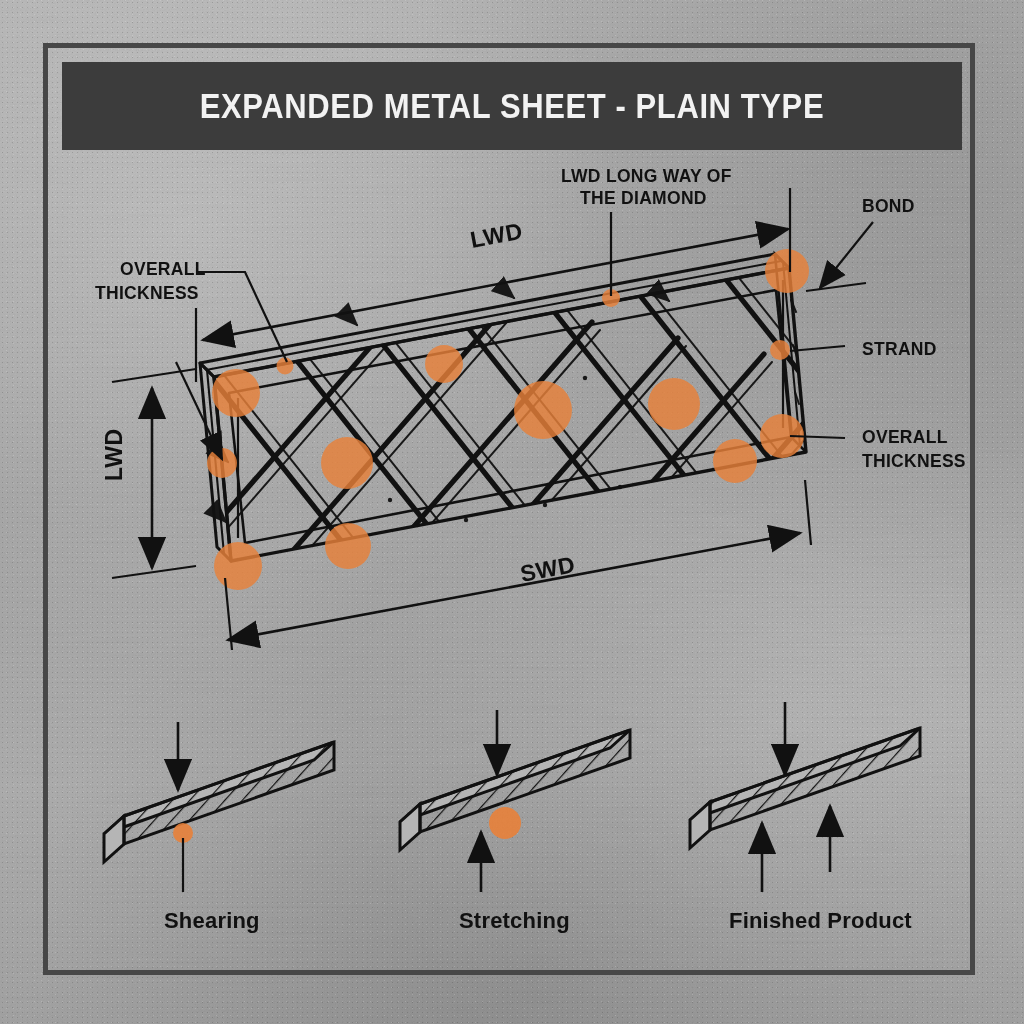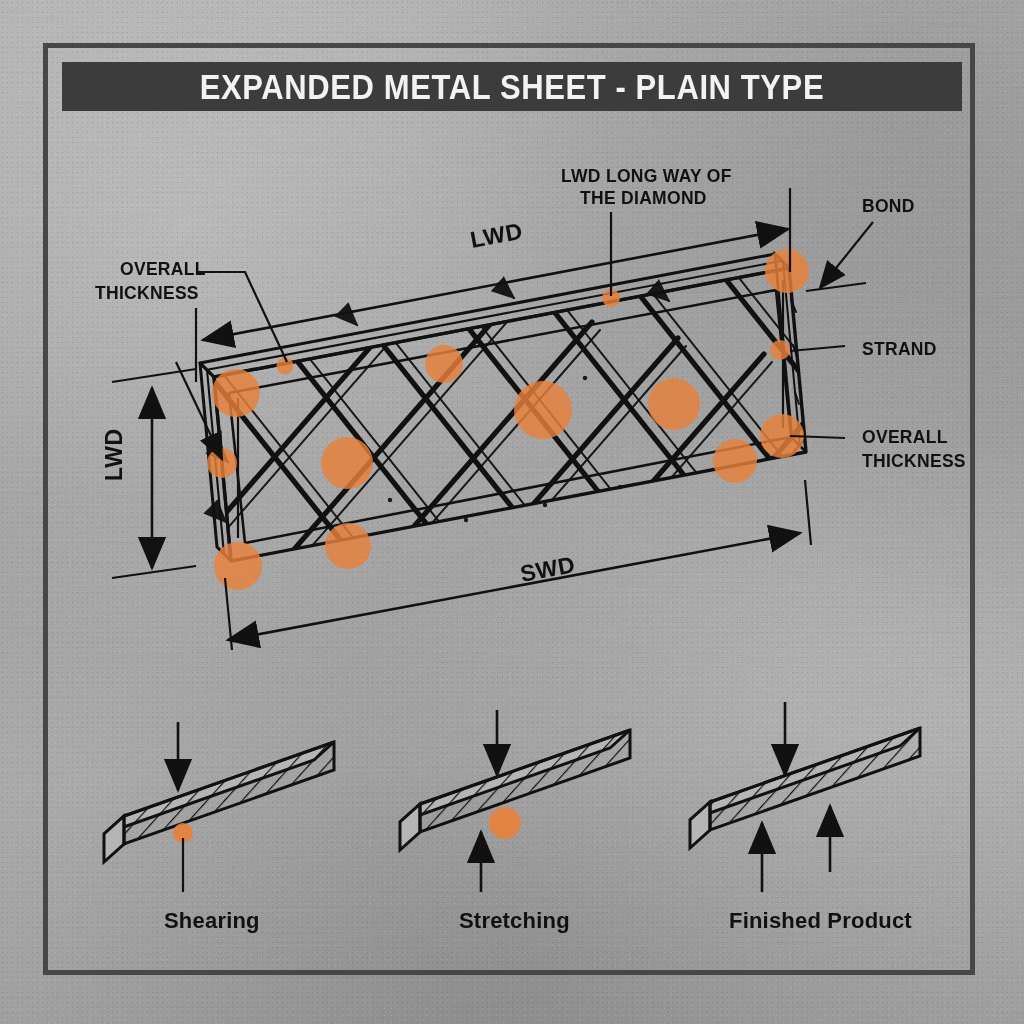--- a/index.html
+++ b/index.html
@@ -33,21 +33,21 @@
   }
 
   
   #frame{
     position:absolute;left:43px;top:43px;width:932px;height:932px;
     border:5px solid #474747;box-sizing:border-box;
   }
 
   
   #titlebar{
-    position:absolute;left:62px;top:62px;width:900px;height:49px;
+    position:absolute;left:62px;top:62px;width:900px;height:88px;
     background:#3c3c3c;display:flex;align-items:center;justify-content:center;
   }
   #titlebar .txt{
     color:#f2f2f2;font-size:31px;font-weight:bold;letter-spacing:.6px;
     transform:scale(1.0,1.16);transform-origin:center;
     font-family:"Liberation Sans", sans-serif;white-space:nowrap;
   }
 
   
   #art{position:absolute;left:0;top:0;width:1024px;height:1024px;}

